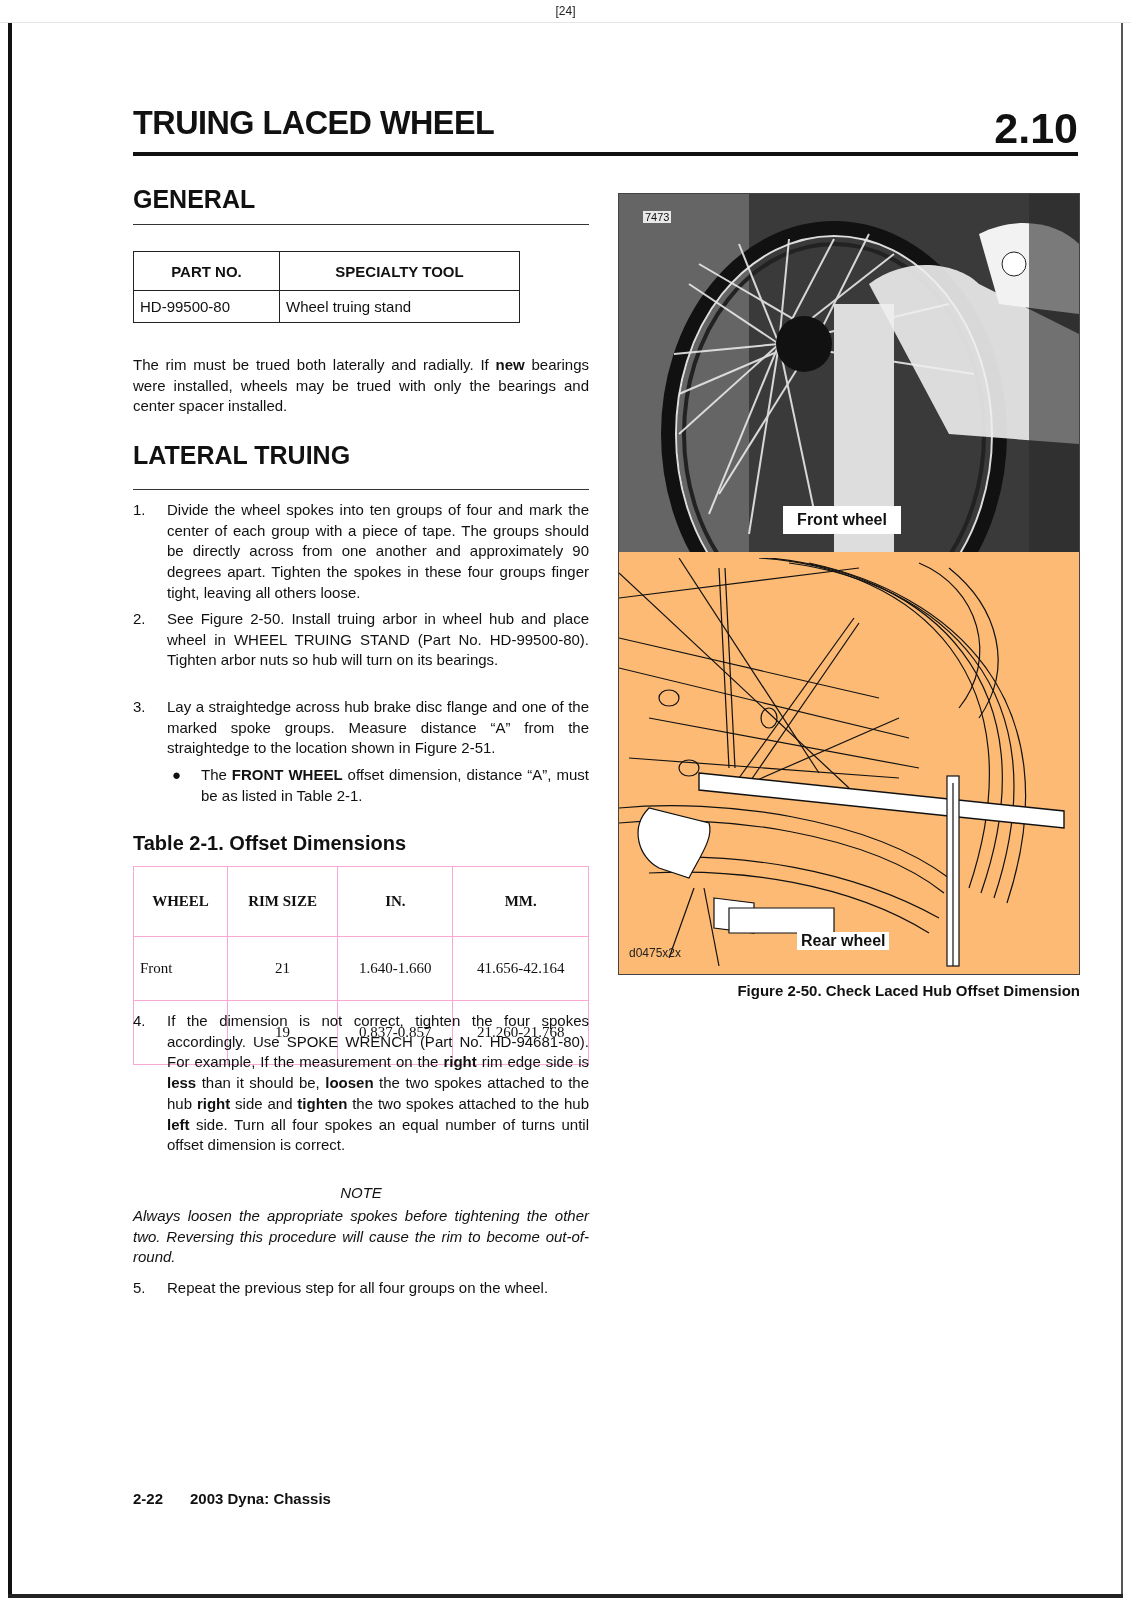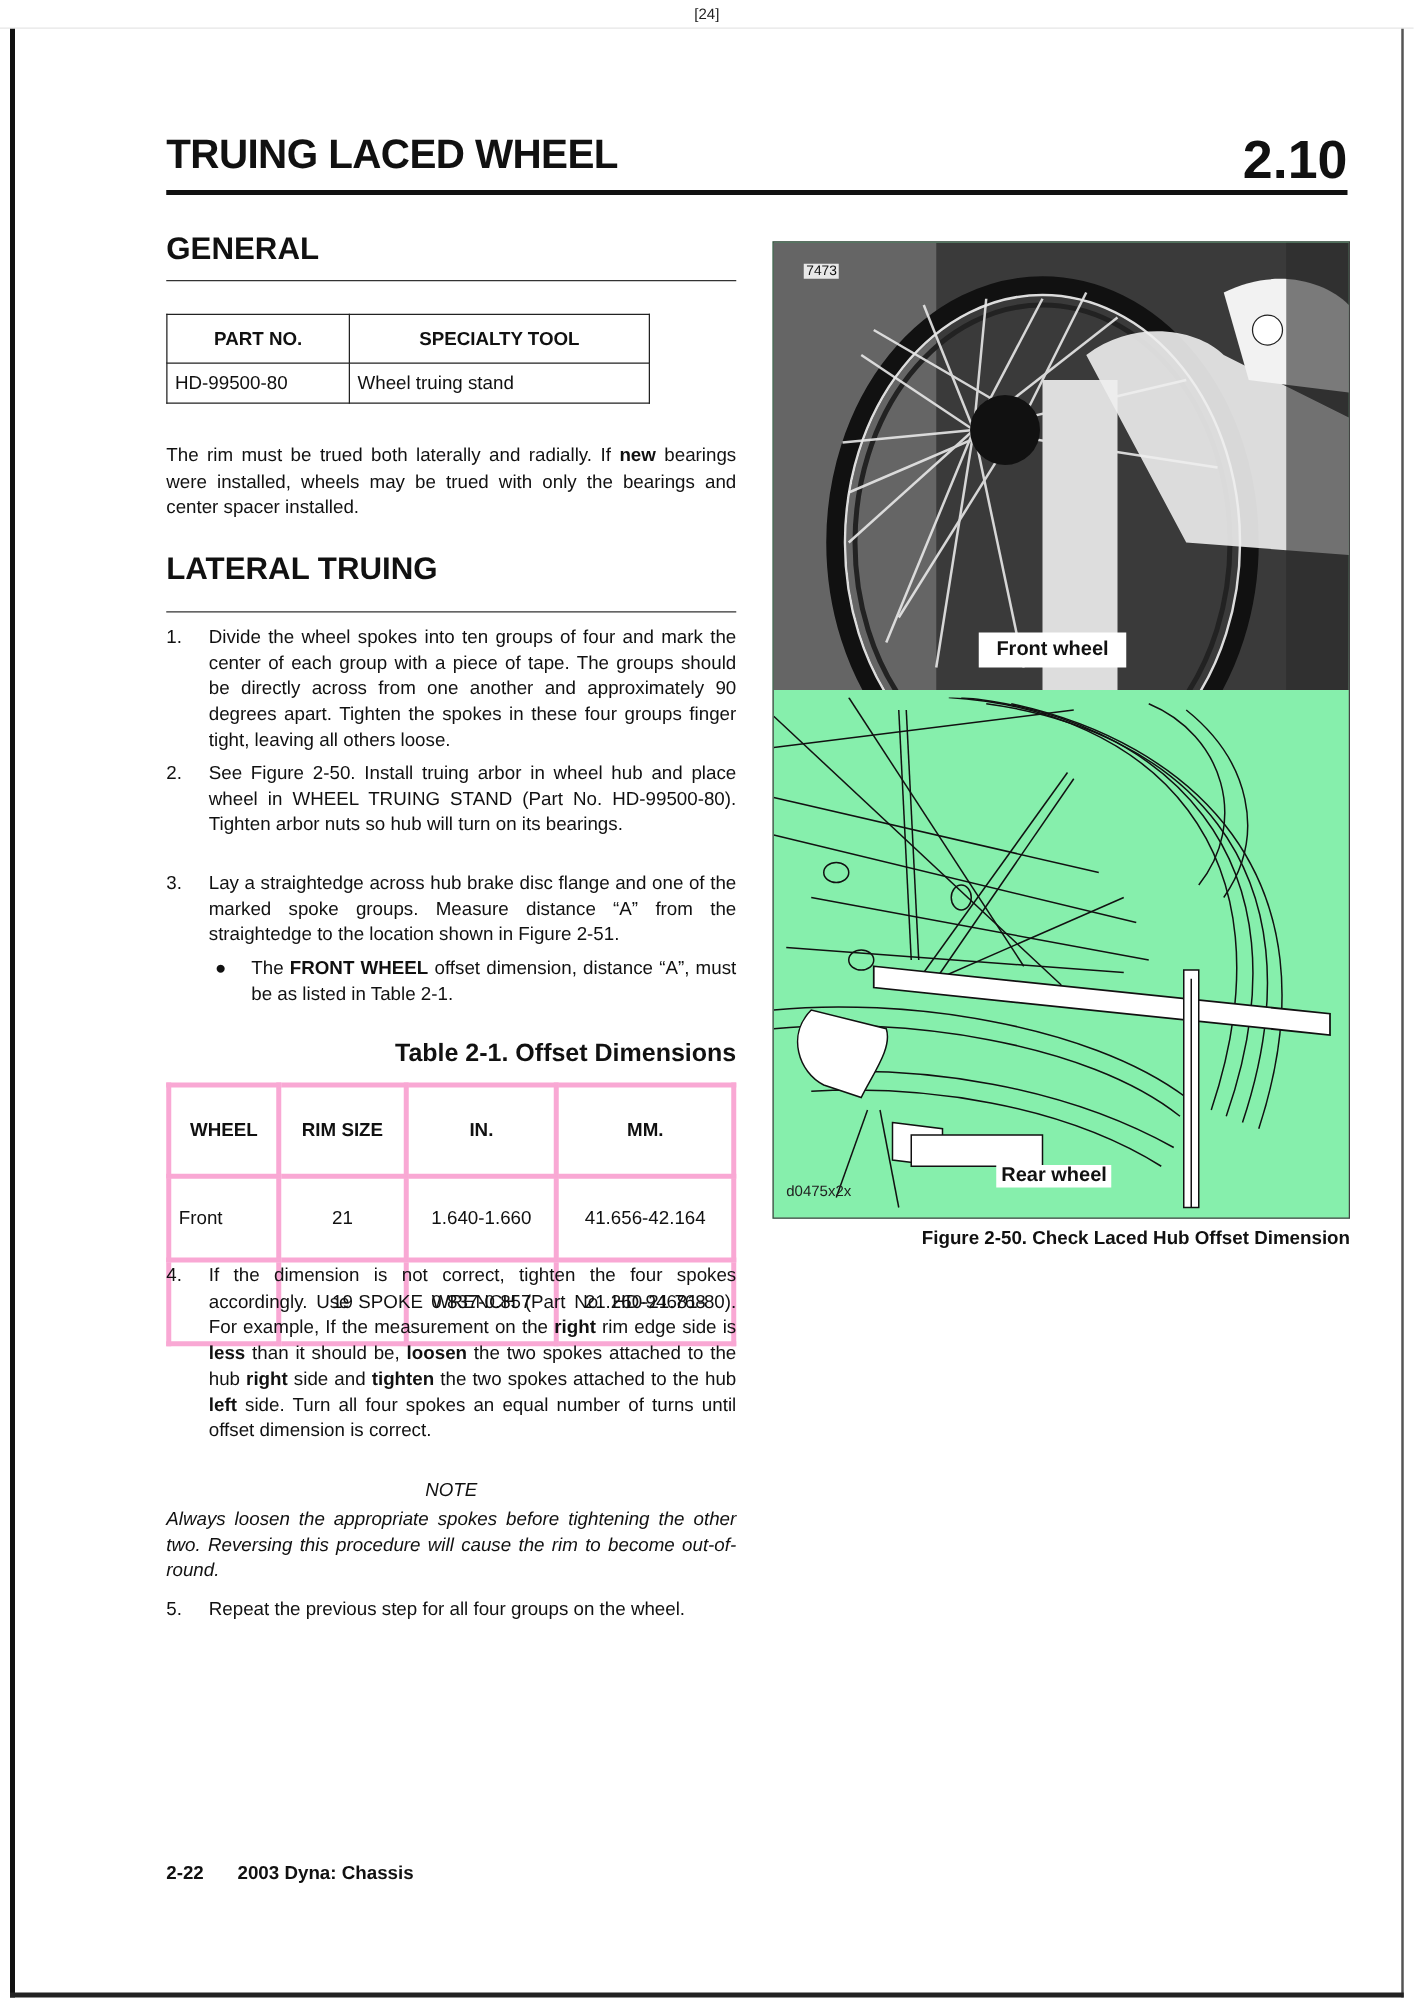--- a/index.html
+++ b/index.html
@@ -46,39 +46,39 @@
   }
   .step .num { position: absolute; left: 0; top: 0; }
   .step .txt { margin-left: 34px; text-align: justify; }
   .bullet {
     position: absolute; left: 167px; width: 422px; font-size: 15px; line-height: 20.7px;
   }
   .bullet .dot { position: absolute; left: 5px; top: 0; }
   .bullet .txt { margin-left: 34px; text-align: justify; }
 
   .table-caption {
-    position: absolute; left: 133px; width: 456px; top: 832px; text-align: right;
+    position: absolute; left: 133px; width: 456px; top: 832px; text-align: left;
     font-size: 20px; font-weight: bold;
   }
   table.offsets { left: 133px; top: 866px; width: 456px; }
-  table.offsets td, table.offsets th { border: 4px solid #f9a8d4; height: 31px; padding: 16px 6px; }
+  table.offsets td, table.offsets th { border: 1px solid #f9a8d4; height: 31px; padding: 16px 6px; font-family: Liberation Serif, serif; }
   table.offsets th { height: 37px; font-weight: bold; text-align: center; }
   table.offsets td { text-align: center; }
   table.offsets td.wheel { text-align: left; }
 
   .note-title { position: absolute; left: 133px; width: 456px; top: 1184px; text-align: center; font-style: italic; font-size: 15px; }
   .note-text { position: absolute; left: 133px; width: 456px; top: 1206px; font-style: italic; font-size: 15px; line-height: 20.7px; text-align: justify; }
 
   .footer-num { position: absolute; left: 133px; top: 1490px; font-size: 15px; font-weight: bold; }
   .footer-text { position: absolute; left: 190px; top: 1490px; font-size: 15px; font-weight: bold; }
 
   
   .figure-box {
     position: absolute; left: 618px; top: 193px; width: 460px; height: 780px;
-    border: 1px solid #444; background: #86efac; overflow: hidden;
+    border: 1px solid #444; background: #fdba74; overflow: hidden;
   }
   .photo {
     position: absolute; left: 0; top: 0; width: 460px; height: 358px;
     background: radial-gradient(ellipse at 30% 40%, #555 0%, #333 40%, #222 75%, #666 100%);
   }
   .photo-label-7473 {
     position: absolute; left: 24px; top: 17px; font-size: 11px; color: #111;
     background: rgba(255,255,255,0.85); padding: 0 2px;
   }
   .photo-tag {

